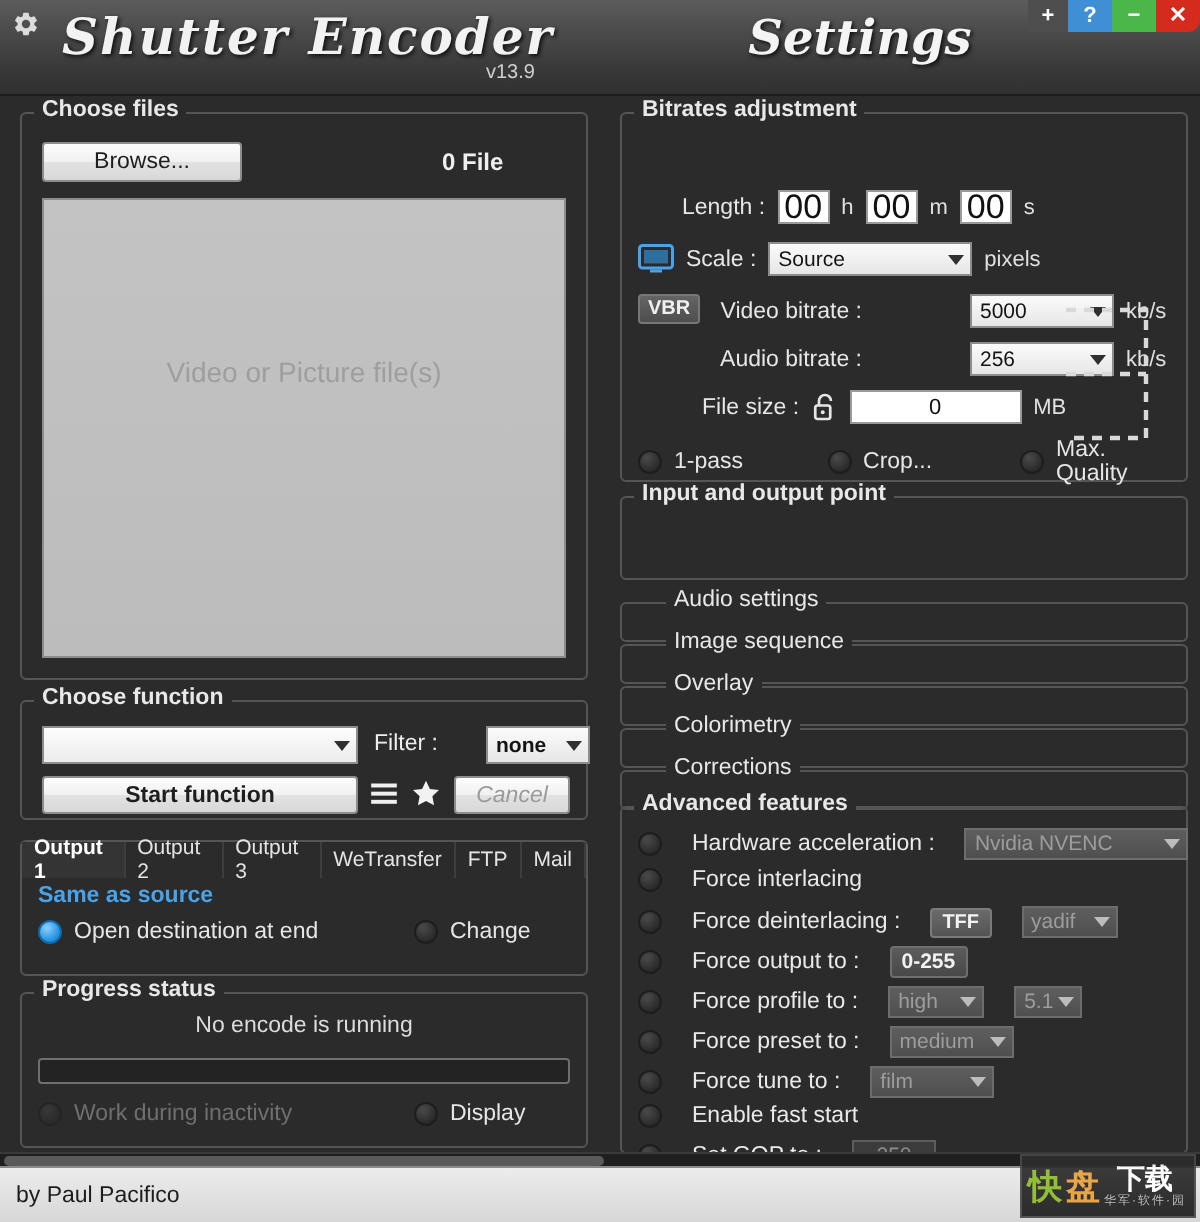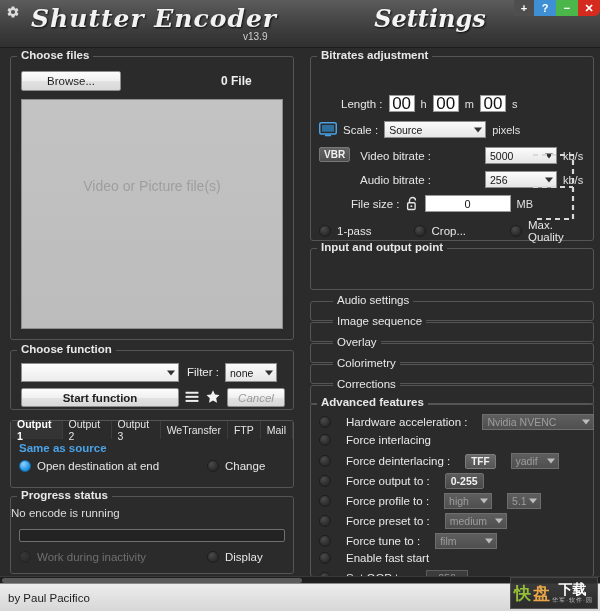--- a/index.html
+++ b/index.html
@@ -155,42 +155,42 @@
     border: 1px solid #8c8c8c;
     display:flex; align-items:flex-start; justify-content:center;
     padding-top: 78px;
   }
   #filelist .ph { font-size: 14px; color: #9e9e9e; }
 
   
   #g-func { left: 10px; top: 302px; width: 284px; height: 60px; }
   #func-combo { position:absolute; left:10px; top:12px; width:158px; height:19px; }
   #filter-label { position:absolute; left:176px; top:15px; font-size:11.5px; font-weight:normal; color:#ededed; }
-  #filter-combo { position:absolute; left:214px; top:12px; width:52px; height:19px; }
+  #filter-combo { position:absolute; left:232px; top:12px; width:52px; height:19px;font-weight:bold; }
   #start-btn { position:absolute; left:10px; top:37px; width:158px; height:19px; font-weight:bold; }
   #menu-icon { position:absolute; left:174px; top:39px; width:14px; height:14px; cursor:pointer; }
   #star-icon { position:absolute; left:194px; top:38px; width:16px; height:16px; color:#f2f2f2; cursor:pointer; }
   #cancel-btn { position:absolute; left:216px; top:37px; width:58px; height:19px; }
 
   
   #g-out { left: 10px; top: 372px; width: 284px; height: 68px; }
   #tabs { position:absolute; left:0; top:0; width:282px; height:18px; display:flex; align-items:center; gap:0; }
   #tabs .tab {
     font-size: 10.5px; color:#e4e4e4; padding: 0 6px; height:18px;
     display:flex; align-items:center; cursor:pointer;
     border-right: 1px solid #3d3d3d;
   }
   #tabs .tab.active { color:#ffffff; background:#343434; font-weight:bold; }
   #same-as-source { position:absolute; left:8px; top:21px; font-size:11.5px; color:#4aa3e8; font-weight:bold; }
   #open-dest-row { position:absolute; left:8px; top:39px; }
   #change-row { position:absolute; left:196px; top:39px; }
 
   
   #g-prog { left: 10px; top: 448px; width: 284px; height: 78px; }
-  #prog-text { position:absolute; left:0; top:10px; width:282px; text-align:left; font-size:11.5px; color:#dcdcdc; }
+  #prog-text { position:absolute; left:0; top:10px; width:282px; text-align:center; font-size:11.5px; color:#dcdcdc; }
   #prog-bar {
     position:absolute; left:8px; top:32px; width:266px; height:13px;
     background:#232323; border:1px solid #6f6f6f; border-radius:2px;
   }
   #work-inactivity-row { position:absolute; left:8px; top:54px; }
   #display-row { position:absolute; left:196px; top:54px; }
 
   
   #g-bitrate { left: 6px; top: 8px; width: 284px; height: 185px; }
   #len-row { position:absolute; left:30px; top:38px; }

